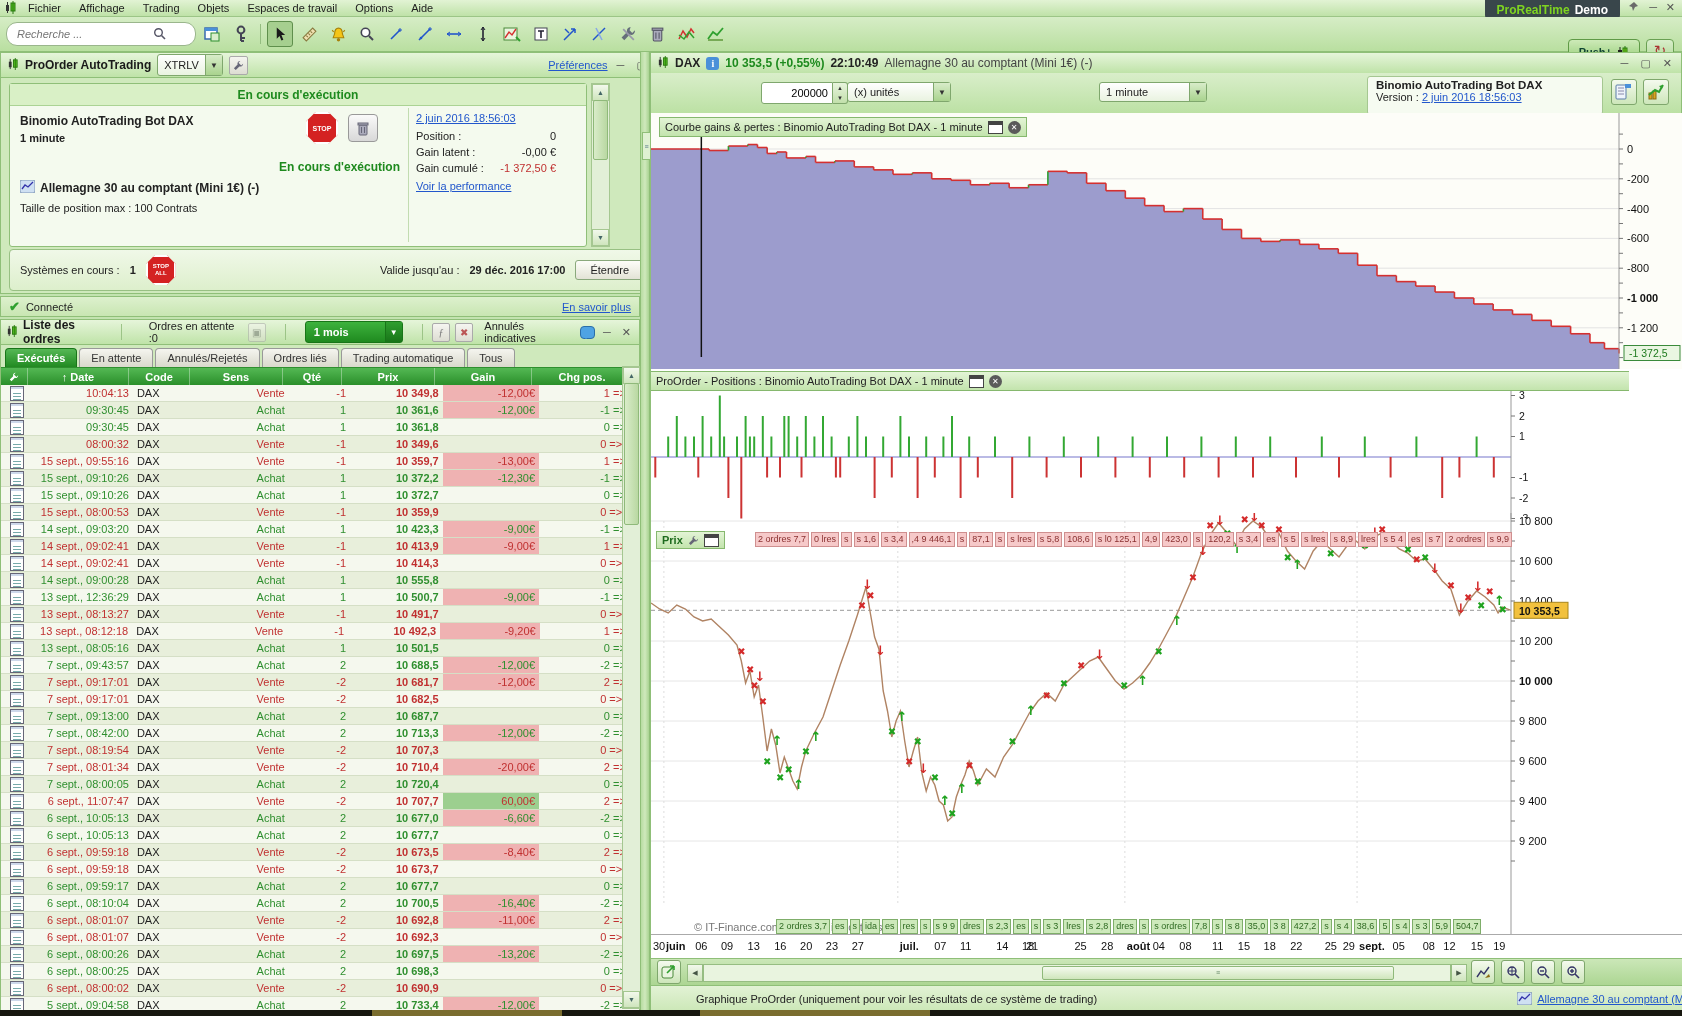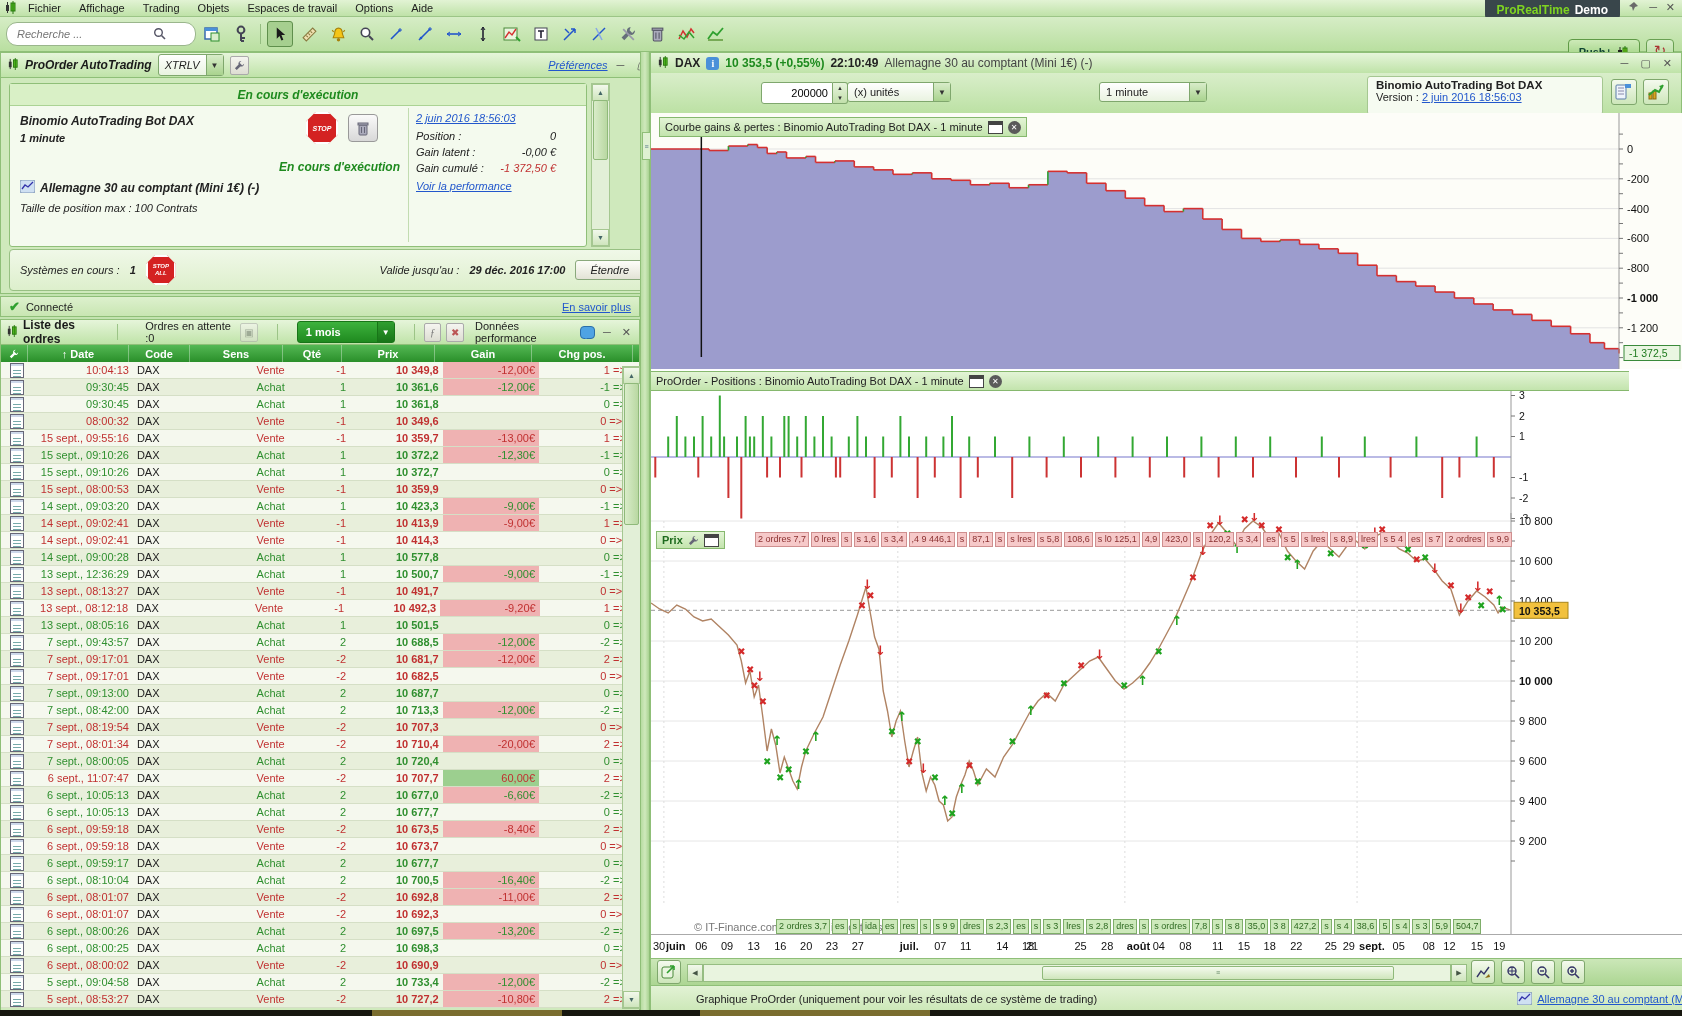--- a/index.html
+++ b/index.html
@@ -21,21 +21,21 @@
   .push-btn{position:absolute;right:42px;top:22px;height:24px;background:linear-gradient(#cdeab8,#8ec96e);border:1px solid #5f9a46;border-radius:4px;display:flex;align-items:center;gap:5px;padding:0 10px;font-weight:bold;color:#143;}
   .sync-btn{position:absolute;right:8px;top:22px;width:26px;height:24px;background:linear-gradient(#d8eecb,#a8d48d);border:1px solid #69a052;border-radius:4px;text-align:center;font-size:15px;color:#a33;line-height:22px;}
   
   .phead{display:flex;align-items:center;gap:6px;padding:0 6px;background:linear-gradient(#e6f5da,#bfe3a8);border-bottom:1px solid #8fbf78;}
   .ptitle{font-weight:bold;color:#1a1a1a;font-size:12px;}
   .link{color:#2257cc;text-decoration:underline;cursor:pointer;}
   .grn{color:#1e8a1e;} .red{color:#c03030;}
   .selbox{height:20px;border:1px solid #7fa76d;border-radius:3px;background:linear-gradient(#fff,#e9f3e0);display:inline-flex;align-items:center;padding-left:6px;gap:6px;}
   .selarrow{width:16px;height:100%;background:linear-gradient(#d8ecc9,#a9d38e);border-left:1px solid #7fa76d;display:flex;align-items:center;justify-content:center;font-size:8px;color:#333;}
   
-  .pp-panel{left:0;top:52px;width:678px;height:242px;background:#cfe9bc;border:1px solid #8fbf78;font-style:italic;}
+  .pp-panel{left:0;top:52px;width:678px;height:242px;background:#cfe9bc;border:1px solid #8fbf78;}
   .pp-head{height:24px;}
   .pp-box{position:absolute;left:8px;top:30px;width:576px;height:162px;background:#f4faee;border:1px solid #8fbf78;border-radius:3px;}
   .pp-status-strip{height:21px;background:#d9f0c6;border-bottom:1px solid #abd394;display:flex;align-items:center;justify-content:center;font-weight:bold;color:#1e8a1e;font-size:12px;}
   .pp-divider{position:absolute;left:398px;top:24px;bottom:4px;width:1px;background:#c2dcb1;}
   .stop-octo{display:inline-flex;align-items:center;justify-content:center;background:#d42222;color:#fff;font-weight:bold;clip-path:polygon(30% 0,70% 0,100% 30%,100% 70%,70% 100%,30% 100%,0 70%,0 30%);box-shadow:inset 0 0 0 2px #fff;}
   .grey-btn{background:linear-gradient(#fafafa,#d8d8d8);border:1px solid #999;border-radius:4px;display:inline-flex;align-items:center;justify-content:center;}
   .scrollv{position:absolute;width:17px;background:#e2efd7;border:1px solid #a5c791;}
   .sbtn{position:absolute;left:0;width:15px;height:15px;background:linear-gradient(#f2f8ec,#cfe5bd);border:1px solid #a5c791;font-size:7px;color:#466;display:flex;align-items:center;justify-content:center;}
   .sthumb{position:absolute;left:1px;width:13px;background:linear-gradient(90deg,#d9ecc9,#b9d8a2);border:1px solid #8fb97a;border-radius:2px;}
   .sys-box{position:absolute;left:8px;top:196px;width:624px;height:40px;background:linear-gradient(#f0f8e8,#ddefcc);border:1px solid #98c083;border-radius:4px;display:flex;align-items:center;padding:0 10px;gap:10px;}
@@ -357,25 +357,33 @@
       <span style="margin-left:18px;">Ordres en attente :0</span>
       <span class="small-ic-btn" style="opacity:.55;">▣</span>
       <span class="vsep" style="margin-left:14px;"></span>
       <span class="sel-green" style="margin-left:10px;">
         <span>1 mois</span>
         <span class="selarrow">▼</span>
       </span>
       <span class="vsep" style="margin-left:14px;"></span>
       <span class="small-ic-btn" style="font-style:italic;font-family:'Liberation Serif',serif;">ƒ</span>
       <span class="small-ic-btn" style="color:#b55;">✖</span>
-      <span style="margin-left:6px;">Données performance</span>
+      <span style="margin-left:6px;">Annulés indicatives</span>
       <span class="bubble-ic"></span>
       <span class="winctl" style="margin-left:auto;">─</span>
       <span class="winctl">✕</span>
     </div>
+    <div class="tabs" id="order-tabs">
+        <div class="tab active">Exécutés</div>
+        <div class="tab">En attente</div>
+        <div class="tab">Annulés/Rejetés</div>
+        <div class="tab">Ordres liés</div>
+        <div class="tab">Trading automatique</div>
+        <div class="tab">Tous</div>
+      </div>
     <div id="orders-table">
         <div class="thead">
           <div class="c" style="width: 26px;">
             <svg width="10" height="10" viewBox="0 0 12 12">
               <path d="M8 1 a3 3 0 0 0 -3 4 L1 9 L3 11 L7 7 a3 3 0 0 0 4 -3 L9 6 L6 3 Z" fill="#fff"></path>
             </svg>
           </div>
           <div class="c" style="width: 100px;">↑ Date</div>
           <div class="c" style="width: 60px;">Code</div>
           <div class="c" style="width: 92px;">Sens</div>
@@ -517,21 +525,21 @@
           <div class="c num" style="width: 100px; color: rgb(192, 48, 48);">0 =&gt; -1</div>
         </div>
         <div class="trow r-even">
           <div class="c" style="width: 26px; justify-content: center;">
             <span class="doc-ic"></span>
           </div>
           <div class="c num" style="width: 100px; color: rgb(47, 143, 47);">14 sept., 09:00:28</div>
           <div class="c" style="width: 60px; color: rgb(34, 34, 34);">DAX</div>
           <div class="c num" style="width: 92px; color: rgb(47, 143, 47);">Achat</div>
           <div class="c num" style="width: 58px; color: rgb(47, 143, 47);">1</div>
-          <div class="c num" style="width: 92px; color: rgb(47, 143, 47); font-weight: bold;">10 577,8</div>
+          <div class="c num" style="width: 92px; color: rgb(47, 143, 47); font-weight: bold;">10 555,8</div>
           <div class="c num" style="width: 96px; color: rgb(47, 143, 47);"></div>
           <div class="c num" style="width: 100px; color: rgb(47, 143, 47);">0 =&gt; 1</div>
         </div>
         <div class="trow r-odd">
           <div class="c" style="width: 26px; justify-content: center;">
             <span class="doc-ic"></span>
           </div>
           <div class="c num" style="width: 100px; color: rgb(47, 143, 47);">13 sept., 12:36:29</div>
           <div class="c" style="width: 60px; color: rgb(34, 34, 34);">DAX</div>
           <div class="c num" style="width: 92px; color: rgb(47, 143, 47);">Achat</div>

